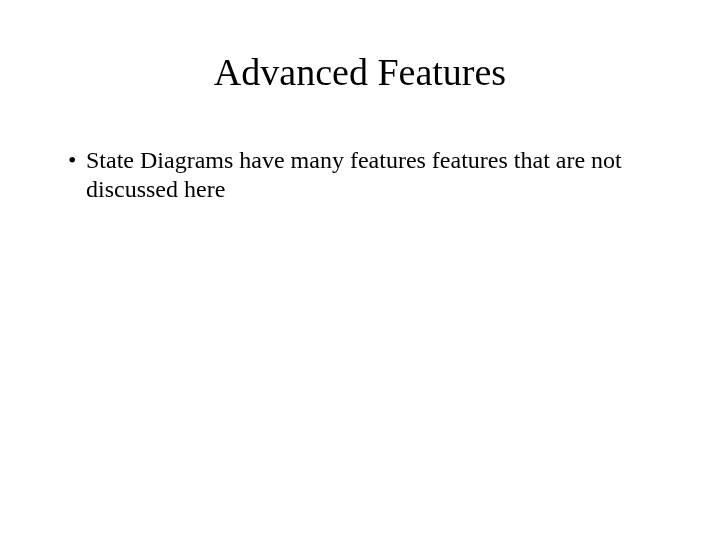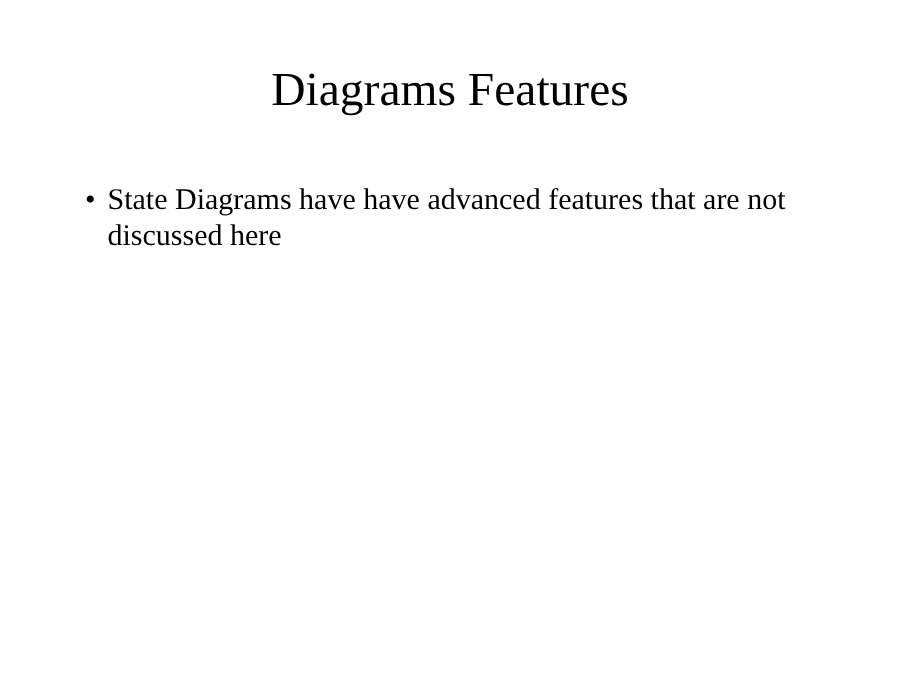--- a/index.html
+++ b/index.html
@@ -32,20 +32,20 @@
       text-align: left;
       padding-left: 8px;
     }
     .bullet-text {
       flex: 1 1 auto;
     }
   </style>
 </head>
 <body>
 
-<h1 class="title">Diagrams Features</h1>
+<h1 class="title">Advanced Features</h1>
 
 <ul class="bullets">
   <li class="bullet-item">
     <span class="bullet-marker">•</span>
-    <span class="bullet-text">State Diagrams have have advanced features that are not discussed here</span>
+    <span class="bullet-text">State Diagrams have many features features that are not discussed here</span>
   </li>
 </ul>
 
 </body></html>

